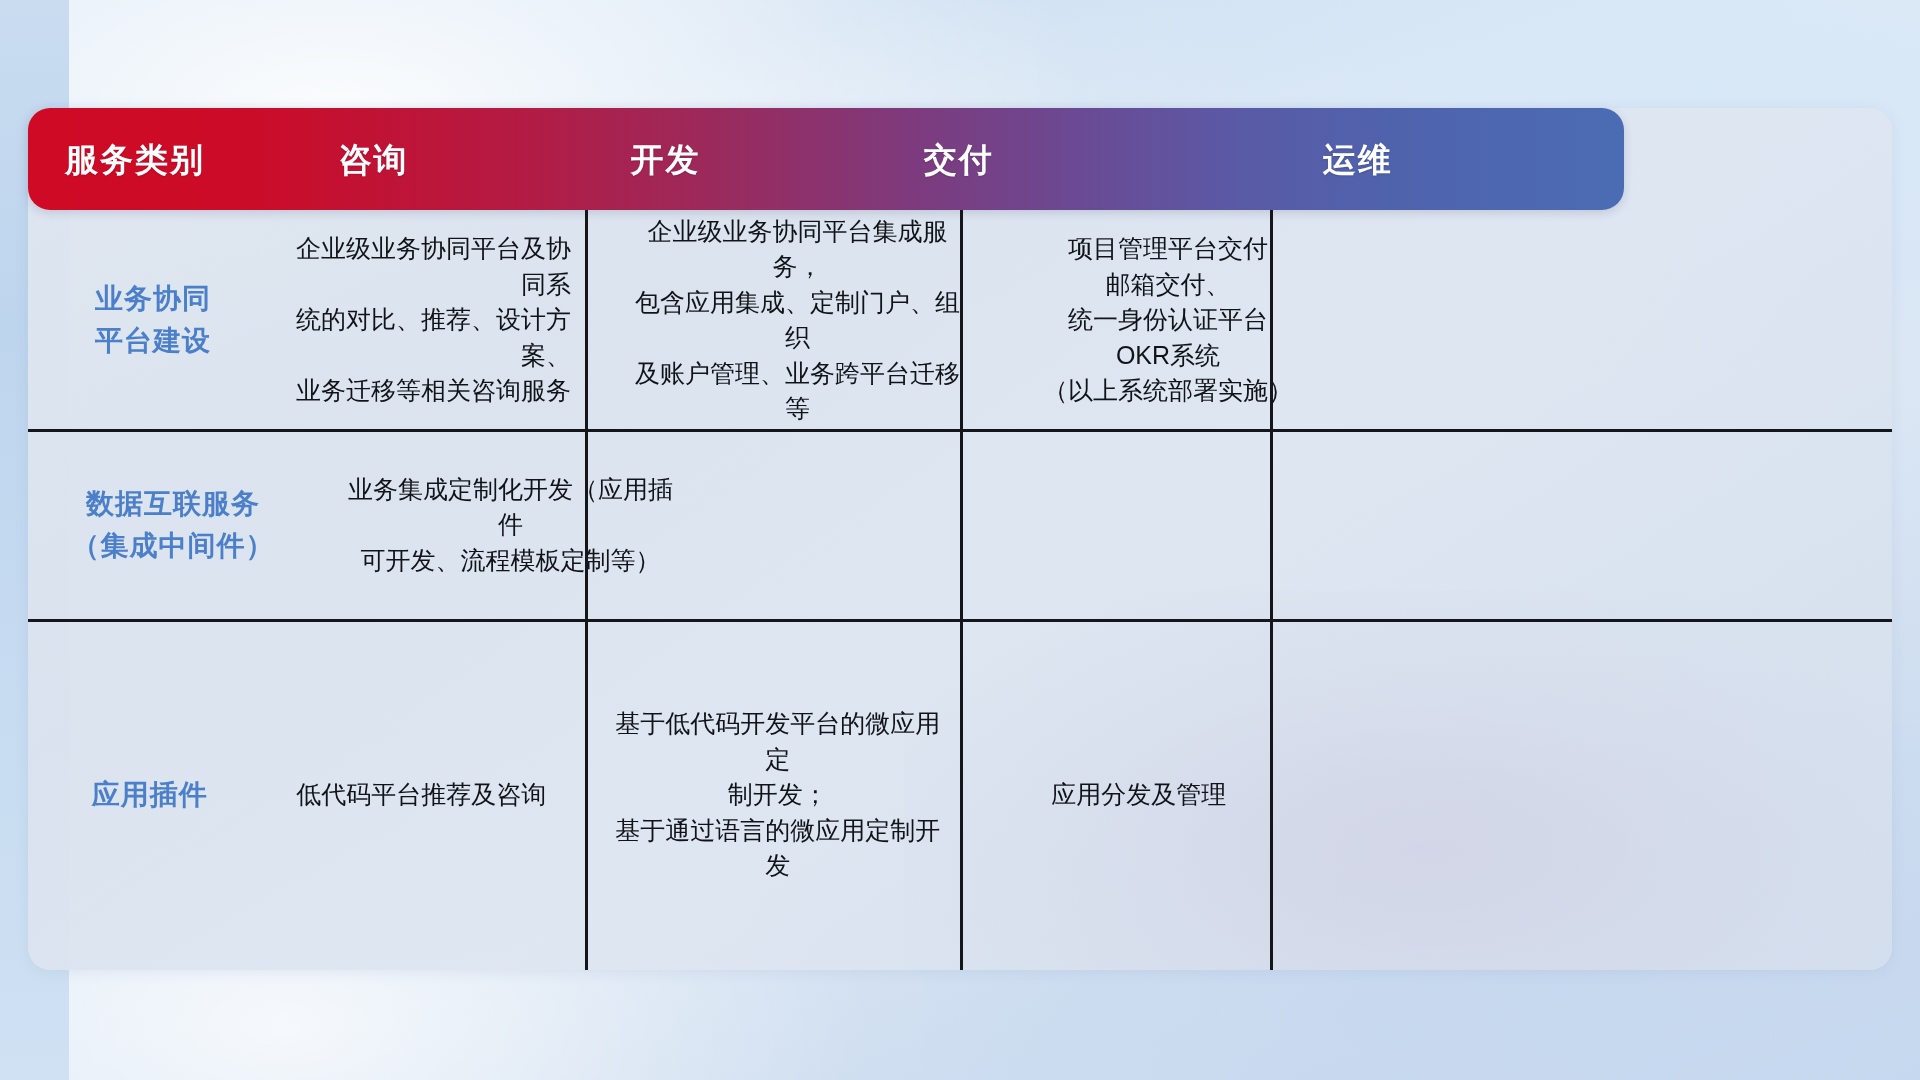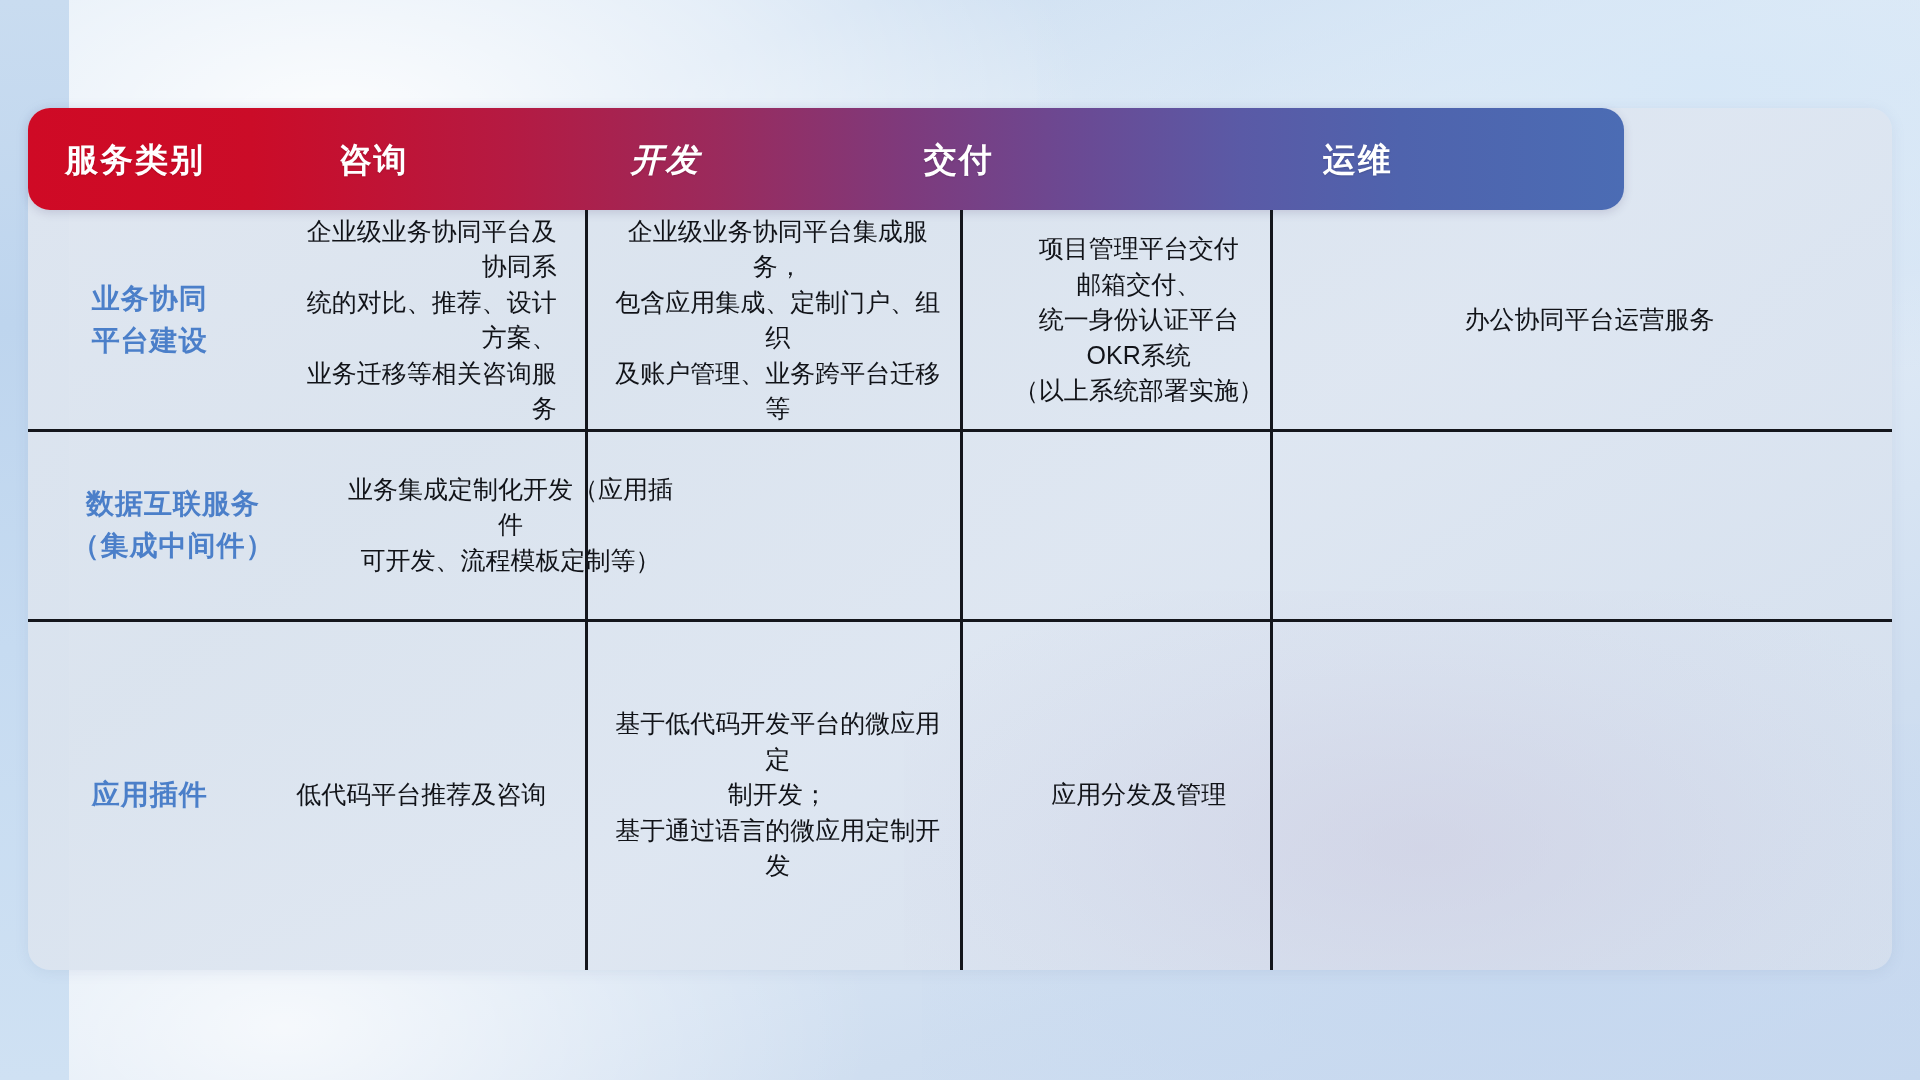--- a/index.html
+++ b/index.html
@@ -67,21 +67,21 @@
     display:flex;align-items:center;
     box-shadow:0 3px 10px rgba(70,60,110,.18);
   }
   .th{
     color:#ffffff;font-weight:bold;font-size:33px;letter-spacing:2px;
     text-align:center;line-height:1;
     text-shadow:0 1px 2px rgba(0,0,0,.14);
   }
   .th.c0{width:250px;}
   .th.c1{width:307px;}
-  .th.c2{width:375px;font-style:italic;}
+  .th.c2{width:375px;}
   .th.c3{width:310px;}
   .th.c4{width:622px;}
 
   
   .tbody{
     position:absolute;left:28px;top:210px;width:1864px;height:760px;
   }
   .trow{position:absolute;left:0;width:1864px;display:flex;}
   .trow.r0{top:0;height:220px;}
   .trow.r1{top:220px;height:190px;margin-left:20px;}
@@ -150,21 +150,20 @@
 统的对比、推荐、设计方案、
 业务迁移等相关咨询服务</span></div>
       <div class="td c2"><span class="cell-text">企业级业务协同平台集成服务，
 包含应用集成、定制门户、组织
 及账户管理、业务跨平台迁移等</span></div>
       <div class="td c3"><span class="cell-text">项目管理平台交付
 邮箱交付、
 统一身份认证平台
 OKR系统
 （以上系统部署实施）</span></div>
-      <div class="td c4"><span class="cell-text">办公协同平台运营服务</span></div>
     </div>
 
     <div class="trow r1">
       <div class="td c0 cat"><span class="cell-text">数据互联服务
 （集成中间件）</span></div>
       <div class="td c2"><span class="cell-text">业务集成定制化开发（应用插件
 可开发、流程模板定制等）</span></div>
       <div class="td c3"><span class="cell-text"></span></div>
       <div class="td c4"><span class="cell-text"></span></div>
     </div>

